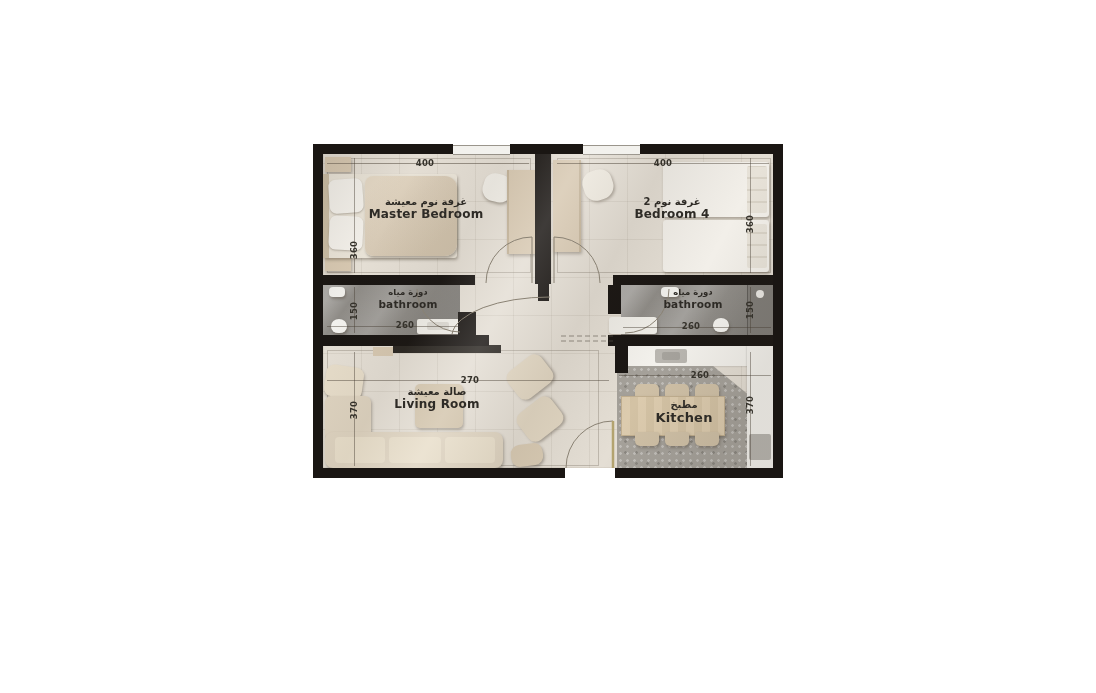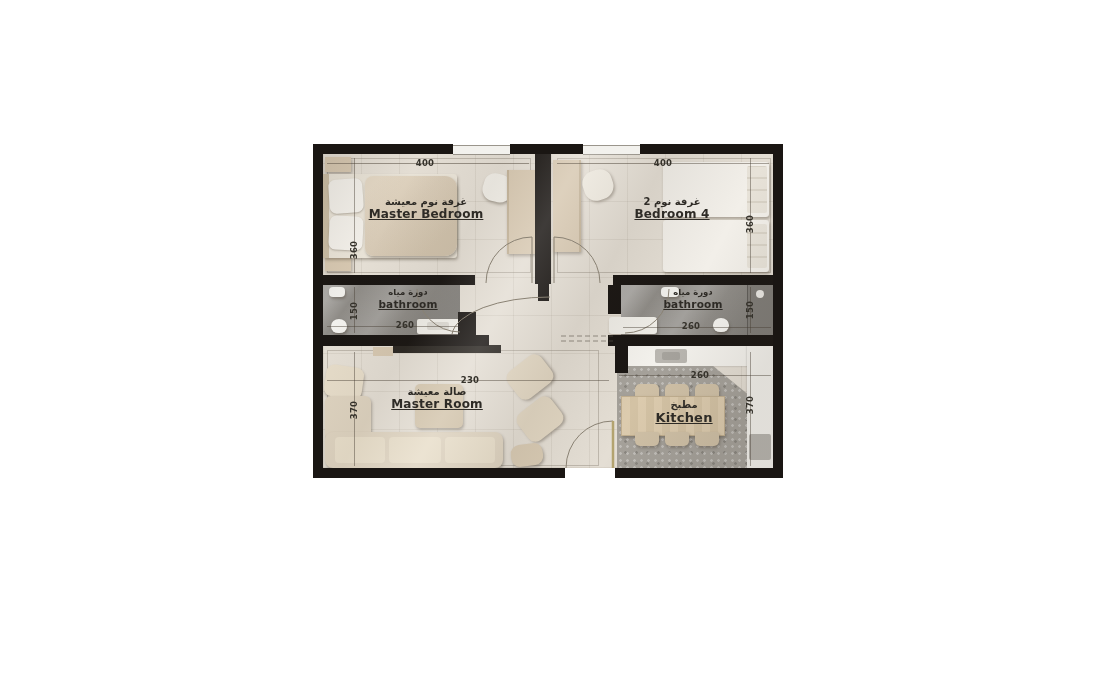--- a/index.html
+++ b/index.html
@@ -26,21 +26,21 @@
   .counter{position:absolute;background:#f3f1ec;box-shadow:0 0 2px rgba(0,0,0,.25);}
   .tan{background:#d7c8b1;}
   .guide{position:absolute;border:1px solid rgba(120,112,98,.35);}
   .dimline-h{position:absolute;height:1px;background:rgba(70,62,50,.45);}
   .dimline-v{position:absolute;width:1px;background:rgba(70,62,50,.45);}
   .dim{position:absolute;font-size:8.5px;font-weight:700;color:#36332c;transform:translate(-50%,-50%);
        white-space:nowrap;letter-spacing:.3px;}
   .dim.v{transform:translate(-50%,-50%) rotate(-90deg);}
   .rl{position:absolute;transform:translateX(-50%);text-align:center;color:#2e2b26;line-height:1.15;white-space:nowrap;}
   .rl .ar{font-size:10px;font-weight:700;}
-  .rl .en{font-size:12px;font-weight:700;letter-spacing:.2px;text-decoration:underline;}
+  .rl .en{font-size:12px;font-weight:700;letter-spacing:.2px;}
   .rl.small .ar{font-size:8.5px;}
   .rl.small .en{font-size:10.5px;}
   .rl.kitchen .en{font-size:13px;}
   .furn{position:absolute;box-shadow:1px 2px 3px rgba(60,50,35,.35);}
   .soft{box-shadow:0 1px 2px rgba(60,50,35,.3);}
   svg.overlay{position:absolute;left:0;top:0;pointer-events:none;}
 </style>
 </head>
 <body>
 
@@ -163,21 +163,21 @@
     <div class="dimline-v" style="left:437px;top:208px;height:114px;"></div>
 
     <div class="dim" style="left:112px;top:19px;">400</div>
     <div class="dim" style="left:350px;top:19px;">400</div>
     <div class="dim v" style="left:41px;top:106px;">360</div>
     <div class="dim v" style="left:437px;top:80px;">360</div>
     <div class="dim v" style="left:41px;top:167px;">150</div>
     <div class="dim" style="left:92px;top:181px;">260</div>
     <div class="dim v" style="left:437px;top:166px;">150</div>
     <div class="dim" style="left:378px;top:182px;">260</div>
-    <div class="dim" style="left:157px;top:236px;">230</div>
+    <div class="dim" style="left:157px;top:236px;">270</div>
     <div class="dim v" style="left:41px;top:266px;">370</div>
     <div class="dim" style="left:387px;top:231px;">260</div>
     <div class="dim v" style="left:437px;top:261px;">370</div>
 
     <div class="rl" style="left:113px;top:52px;">
       <div class="ar" dir="rtl">غرفة نوم معيشة</div>
       <div class="en">Master Bedroom</div>
     </div>
     <div class="rl" style="left:359px;top:52px;">
       <div class="ar" dir="rtl">غرفة نوم 2</div>
@@ -186,21 +186,21 @@
     <div class="rl small" style="left:95px;top:144px;">
       <div class="ar" dir="rtl">دورة مياه</div>
       <div class="en">bathroom</div>
     </div>
     <div class="rl small" style="left:380px;top:144px;">
       <div class="ar" dir="rtl">دورة مياه</div>
       <div class="en">bathroom</div>
     </div>
     <div class="rl" style="left:124px;top:242px;text-align:center;">
       <div class="ar" dir="rtl">صالة معيشة</div>
-      <div class="en">Master Room</div>
+      <div class="en">Living Room</div>
     </div>
     <div class="rl kitchen" style="left:371px;top:255px;">
       <div class="ar" dir="rtl">مطبخ</div>
       <div class="en">Kitchen</div>
     </div>
 
   </div>
 </div>
 
 </body></html>

